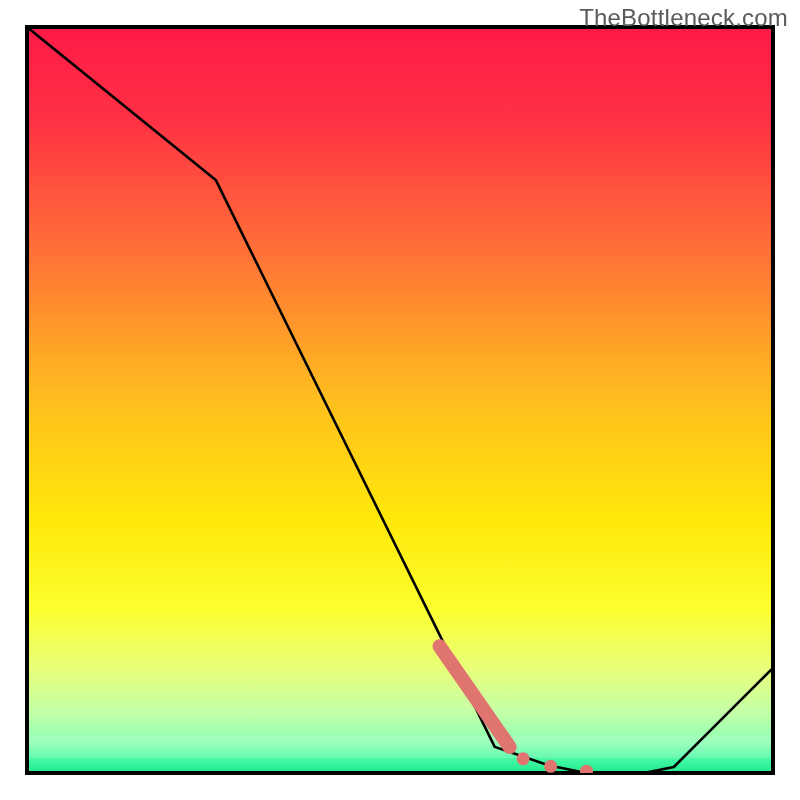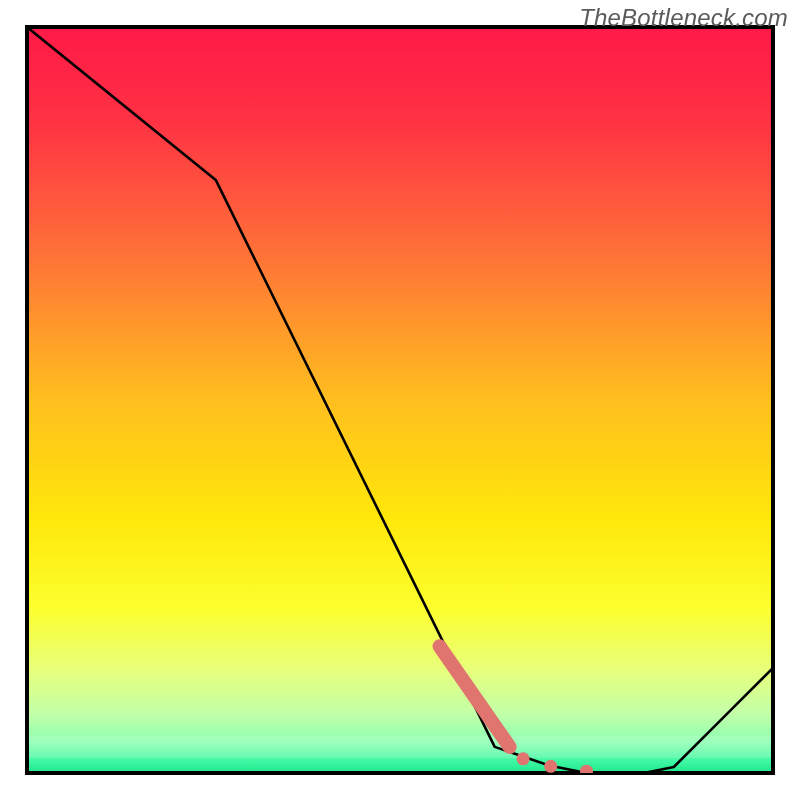--- a/index.html
+++ b/index.html
@@ -8,21 +8,20 @@
     width: 800px;
     height: 800px;
     overflow: hidden;
     background: #ffffff;
     font-family: Arial, Helvetica, sans-serif;
   }
   .stage {
     position: relative;
     width: 800px;
     height: 800px;
-    font-style: italic;
   }
   svg.chart {
     position: absolute;
     top: 0;
     left: 0;
     display: block;
   }
   .attribution {
     position: absolute;
     top: 4px;

